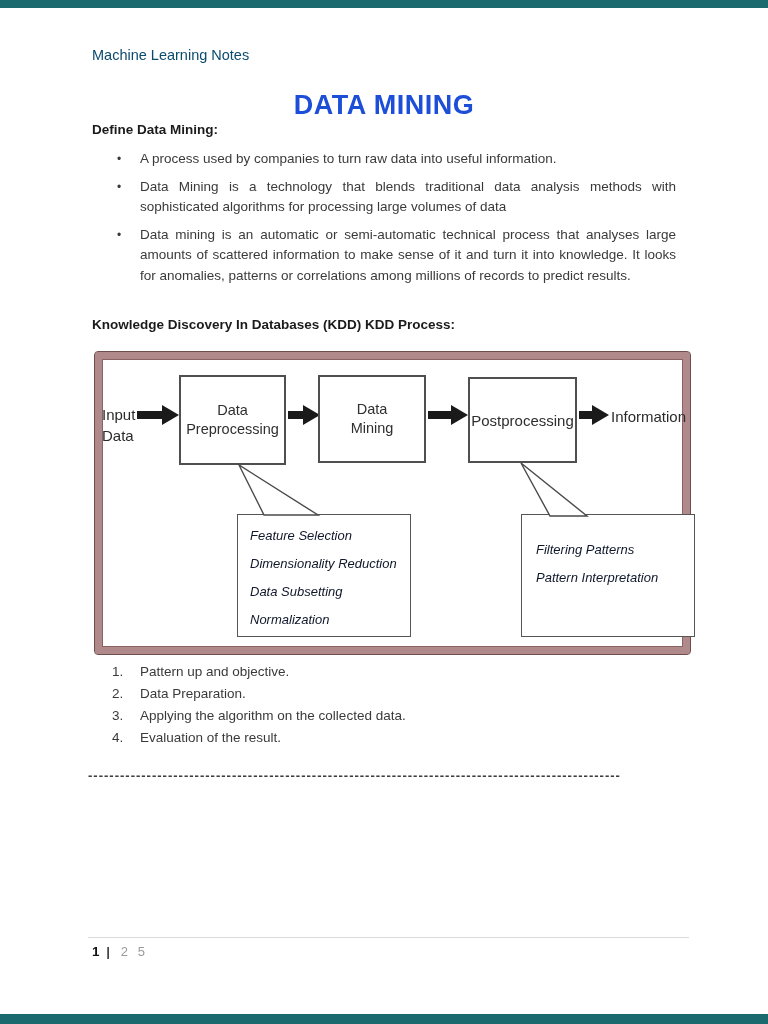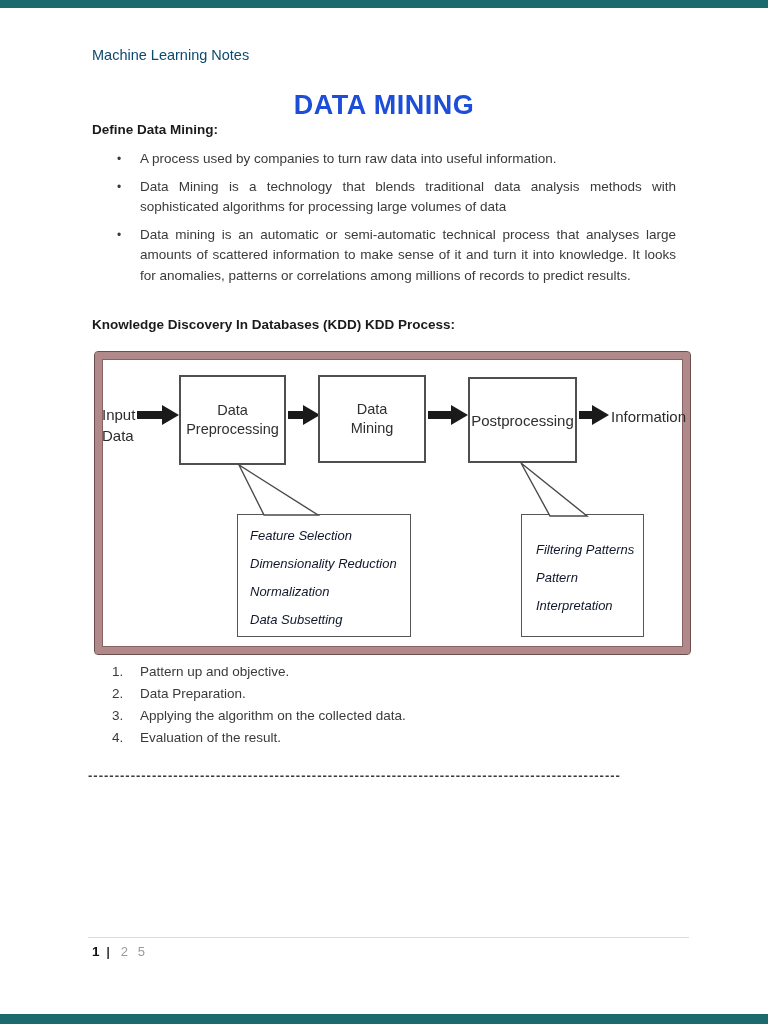--- a/index.html
+++ b/index.html
@@ -47,21 +47,21 @@
   .arrow-head{width:0;height:0;border-top:10px solid transparent;
     border-bottom:10px solid transparent;border-left:17px solid #1a1a1a;}
   .a1s{left:137px;top:411px;width:28px;} .a1h{left:162px;top:405px;}
   .a2s{left:288px;top:411px;width:16px;} .a2h{left:303px;top:405px;}
   .a3s{left:428px;top:411px;width:24px;} .a3h{left:451px;top:405px;}
   .a4s{left:579px;top:411px;width:14px;} .a4h{left:592px;top:405px;}
   .callout{box-sizing:border-box;border:1.5px solid #555;background:#fff;
     font-size:13px;color:#0f172a;font-style:italic;}
   .callout-left{left:237px;top:514px;width:174px;height:123px;
     padding:7px 0 0 12px;line-height:28px;}
-  .callout-right{left:521px;top:514px;width:123px;height:123px;
+  .callout-right{left:521px;top:514px;width:174px;height:123px;
     padding:21px 0 16px 14px;line-height:28px;}
   .callout-svg{left:95px;top:352px;width:595px;height:302px;pointer-events:none;}
 
   .steps{left:112px;top:661px;font-size:13.5px;line-height:22px;color:#3a3a3a;}
   .step-row{display:flex;}
   .step-num{width:28px;flex:0 0 28px;}
   .dashes{left:88px;top:768px;width:576px;overflow:hidden;white-space:nowrap;
     font-size:13px;font-weight:bold;color:#3c3c3c;letter-spacing:1px;}
   .footer-rule{left:88px;top:937px;width:601px;height:1px;background:#dadada;}
   .footer{left:92px;top:944px;font-size:13.5px;}
@@ -128,22 +128,22 @@
 </div>
 
 <div class="abs arrow-shaft a4s"></div>
 <div class="abs arrow-head a4h"></div>
 
 <div class="abs flow-label output-label">Information</div>
 
 <div class="abs callout callout-left">
   <div>Feature Selection</div>
   <div>Dimensionality Reduction</div>
+  <div>Data Subsetting</div>
   <div>Normalization</div>
-  <div>Data Subsetting</div>
 </div>
 
 <div class="abs callout callout-right">
   <div>Filtering Patterns</div>
   <div>Pattern Interpretation</div>
 </div>
 
 <svg class="abs callout-svg" viewBox="0 0 595 302">
   <polygon points="144,113 169,163 223,163" fill="#ffffff" stroke="#4a4a4a" stroke-width="1.4"></polygon>
   <polygon points="426,111 455,164 492,164" fill="#ffffff" stroke="#4a4a4a" stroke-width="1.4"></polygon>

